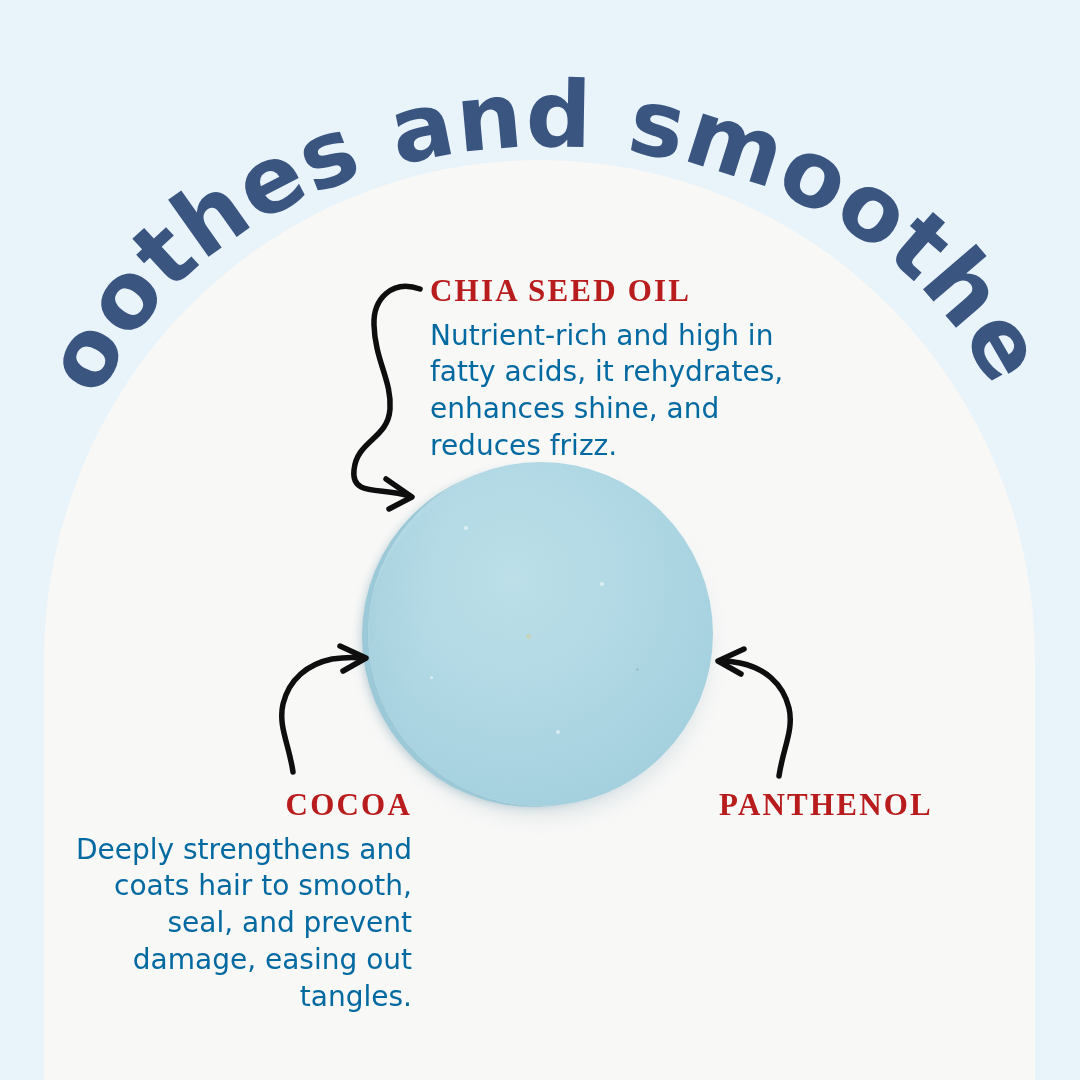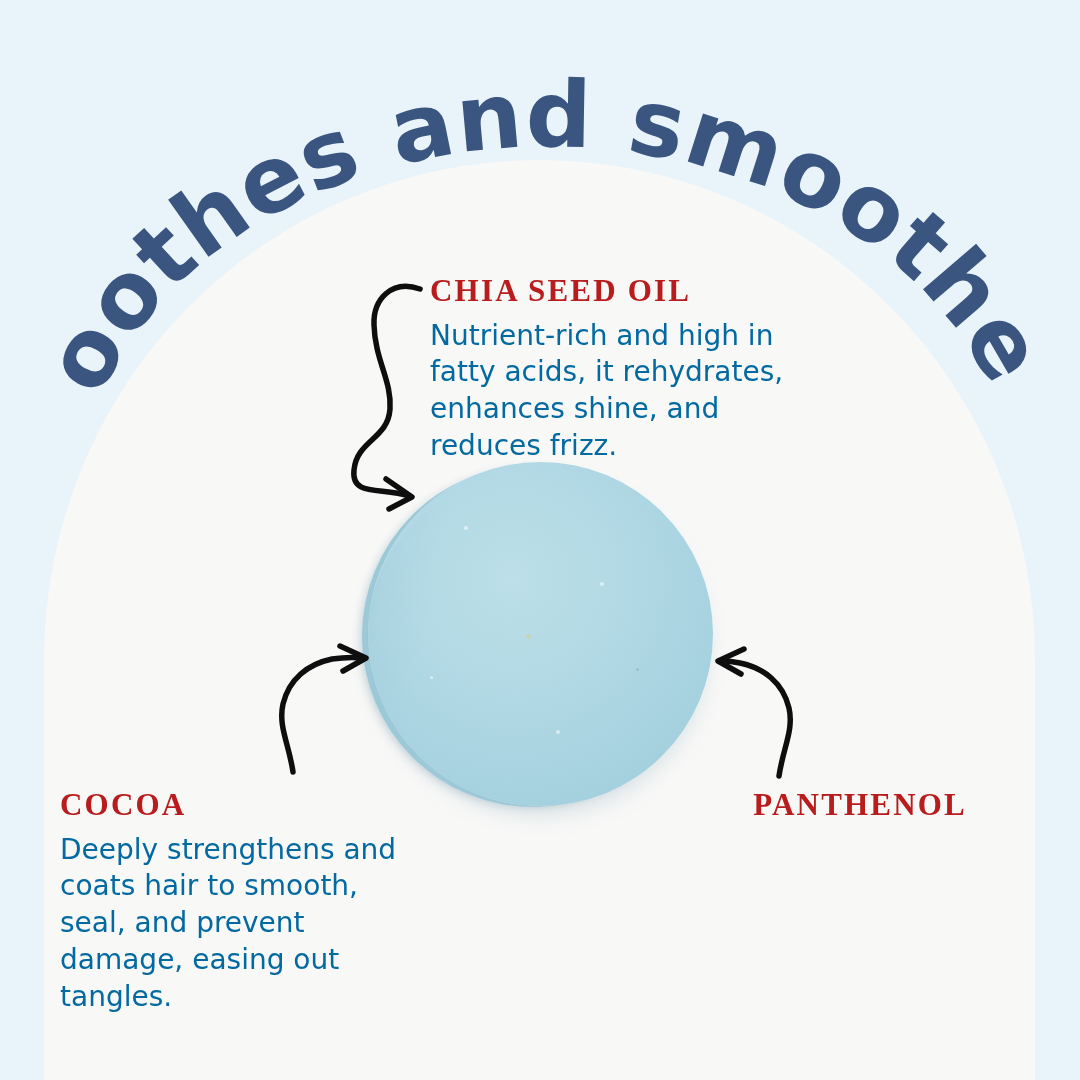--- a/index.html
+++ b/index.html
@@ -132,26 +132,27 @@
   #callout-chia {
     left: 430px;
     top: 272px;
     width: 380px;
     text-align: left;
   }
   #callout-cocoa {
     left: 60px;
     top: 786px;
     width: 352px;
+    text-align: right;
   }
   #callout-panthenol {
-    left: 647px;
+    left: 666px;
     top: 786px;
     width: 320px;
-    text-align: right;
+    text-align: center;
   }
 </style>
 </head>
 <body>
 
 <div id="stage">
 
   <div class="arch"></div>
 
   <svg class="headline-svg" viewBox="0 0 1080 430">

